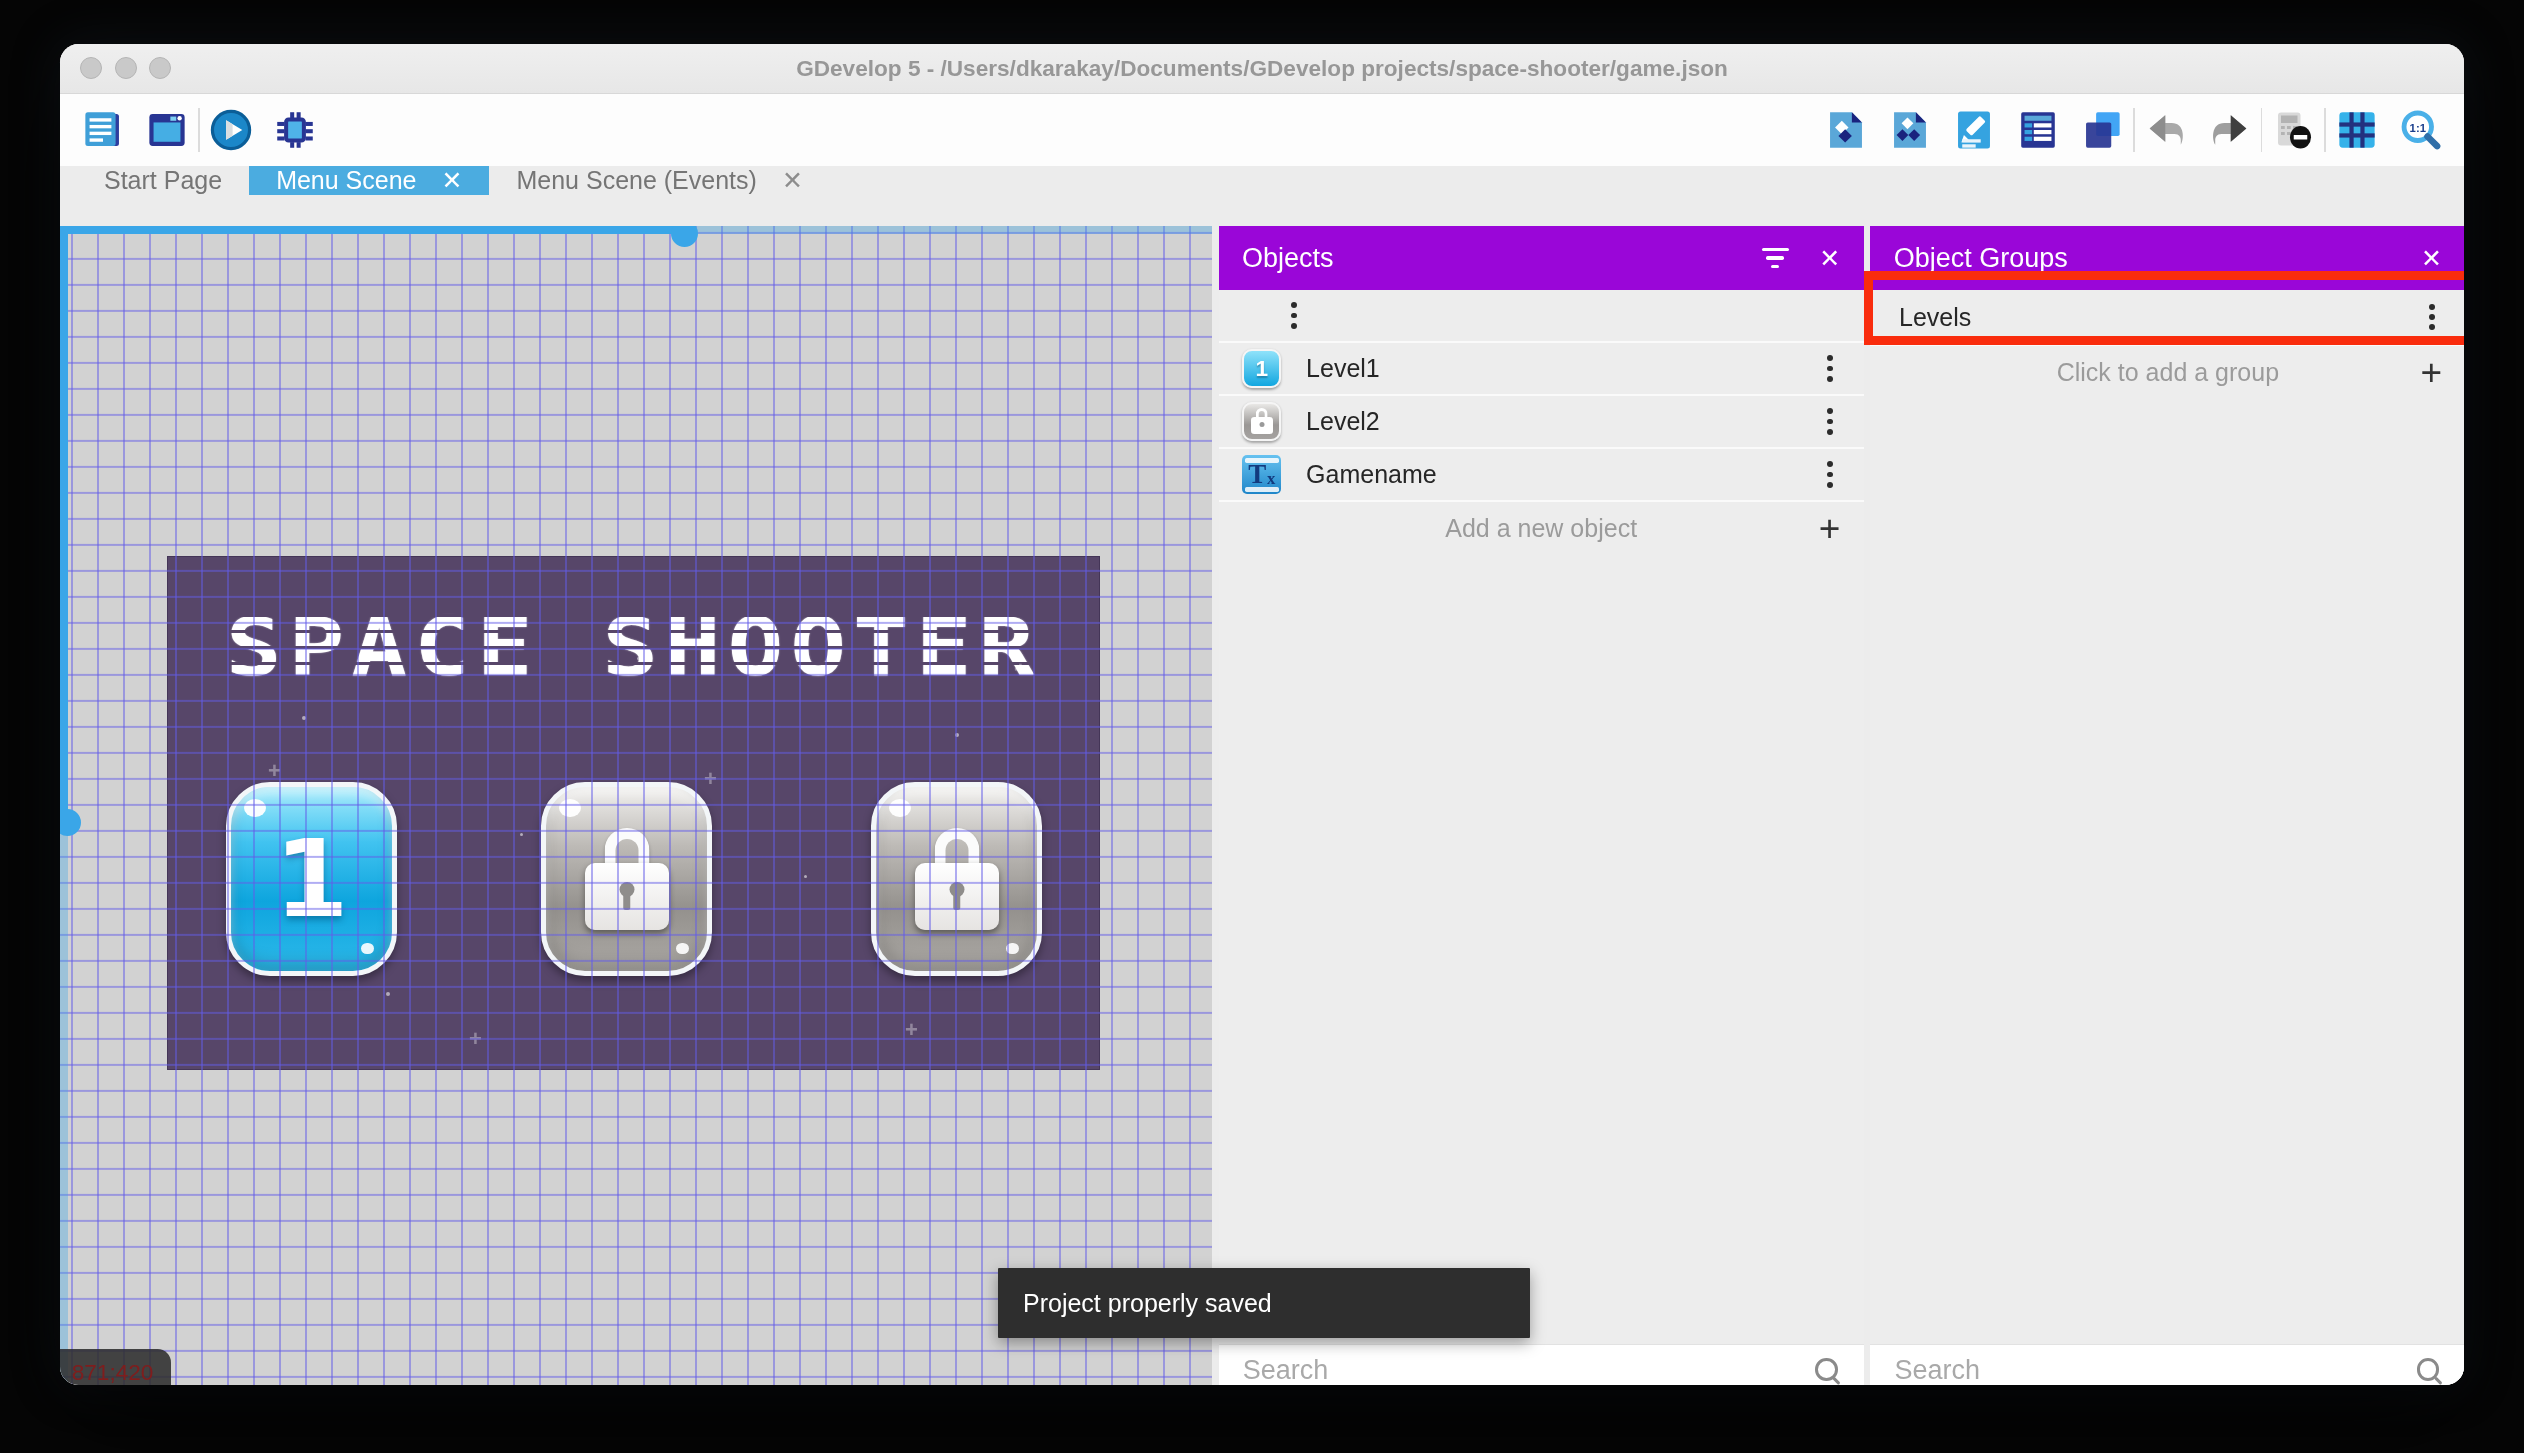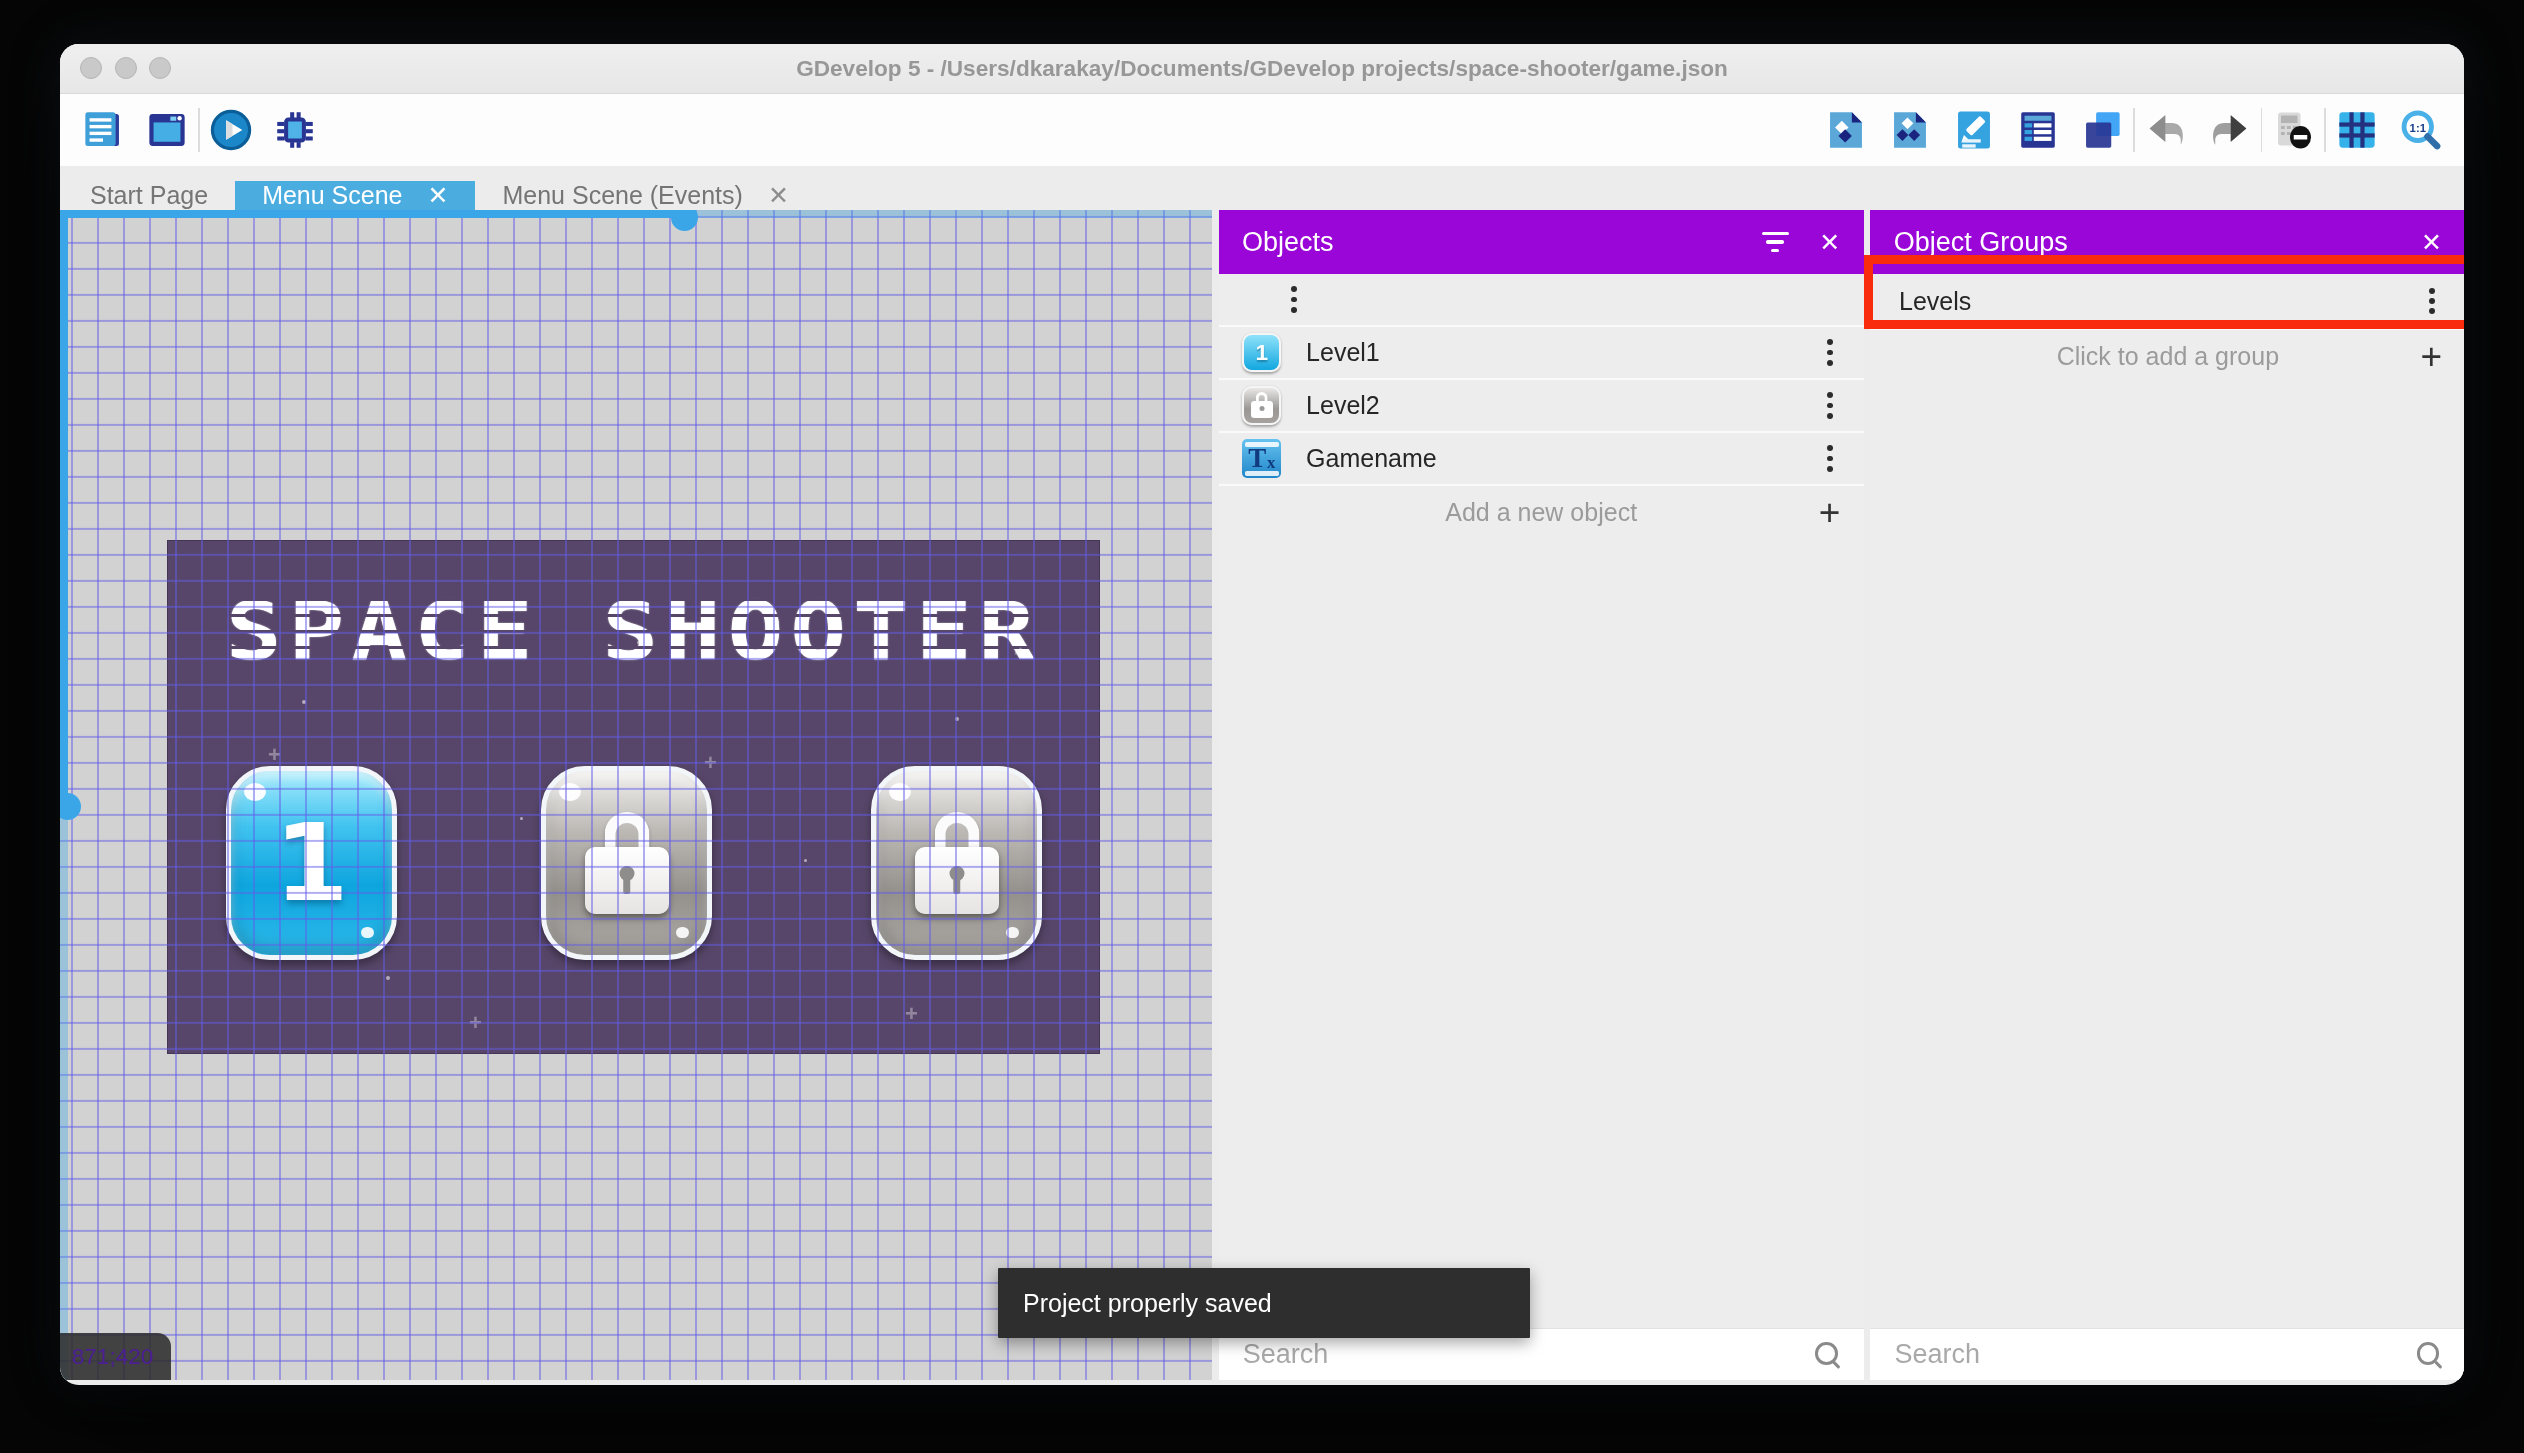--- a/index.html
+++ b/index.html
@@ -14,21 +14,21 @@
   .traffic span{width:22px;height:22px;border-radius:50%;background:#c9c9c9;border:0.8px solid #b4b4b4;box-sizing:border-box;}
   .wintitle{position:absolute;left:0;right:0;top:0;height:55px;line-height:49px;text-align:center;
             font-size:22.6px;font-weight:700;color:#979797;white-space:nowrap;}
   
   .toolbar{position:relative;height:72px;background:#fdfdfd;display:flex;align-items:center;padding:0 22px;box-sizing:border-box;}
   .tgroup{display:flex;align-items:center;gap:22px;}
   .toolbar .spacer{flex:1;}
   .tbtn{width:42px;height:42px;display:flex;align-items:center;justify-content:flex-start;cursor:pointer;}
   .sep{width:1.7px;height:44px;background:#dcdcdc;margin:0 10px;}
   
-  .tabbar{height:44px;background:#ececec;display:flex;align-items:flex-end;padding-left:3px;}
+  .tabbar{height:60px;background:#ececec;display:flex;align-items:flex-start;padding-left:17px;}
   .tab{display:flex;align-items:center;padding:0 27px;font-size:25px;color:#757575;gap:25px;white-space:nowrap;}
   .tab .closex{font-size:25px;color:#8d8d8d;line-height:1;}
   .tab.active{background:#4bace0;color:#ffffff;}
   .tab.active .closex{color:#ffffff;}
   
   .content{position:relative;display:flex;height:1170px;background:#ececec;}
   
   .canvas{position:relative;width:1152px;height:100%;background:#d2d2d2;overflow:hidden;flex:none;}
   .gridoverlay{position:absolute;inset:0;pointer-events:none;z-index:3;
      background-image:linear-gradient(to right,rgba(99,92,232,.5) 2.5px,transparent 2.5px),
@@ -62,21 +62,21 @@
   .biglock .keyhole{position:absolute;top:54px;left:50%;transform:translateX(-50%);width:15px;height:15px;border-radius:50%;background:#8f8d8b;}
   .biglock .keystem{position:absolute;top:65px;left:50%;transform:translateX(-50%);width:7.5px;height:16.7px;background:#8f8d8b;border-radius:2.5px;}
   
   .hscroll{position:absolute;left:0;top:0;height:8.4px;width:624px;background:#3aa6e8;z-index:6;}
   .hscroll-rest{position:absolute;left:624px;top:0;height:8.4px;right:0;background:rgba(58,166,232,.35);z-index:6;}
   .hthumb{position:absolute;left:611px;top:-5.9px;width:27px;height:27px;border-radius:50%;background:#3aa6e8;z-index:7;}
   .vscroll{position:absolute;left:0;top:0;width:8.4px;height:596px;background:#3aa6e8;z-index:6;}
   .vscroll-rest{position:absolute;left:0;top:596px;width:8.4px;bottom:0;background:rgba(58,166,232,.35);z-index:6;}
   .vthumb{position:absolute;top:583px;left:-5.9px;width:27px;height:27px;border-radius:50%;background:#3aa6e8;z-index:7;}
   .coords{position:absolute;left:0;bottom:0;width:111px;height:47px;background:rgba(46,46,46,.88);
-          border-top-right-radius:13.4px;color:#4c1d95;font-size:22.6px;display:flex;align-items:center;
+          border-top-right-radius:13.4px;color:#7f1d1d;font-size:22.6px;display:flex;align-items:center;
           padding-left:11.7px;box-sizing:border-box;z-index:8;}
   
   .gap{width:6.7px;background:#ececec;flex:none;}
   .panel{position:relative;background:#ededed;display:flex;flex-direction:column;flex:none;}
   .panel.objects{width:645px;}
   .panel.groups{width:595px;overflow:visible;}
   .phead{height:64px;background:#9a06d8;display:flex;align-items:center;padding:0 23.4px;box-sizing:border-box;flex:none;}
   .phead .ptitle{color:#ffffff;font-size:27px;flex:1;}
   .phead .hicon{color:#ffffff;cursor:pointer;margin-left:30px;display:flex;align-items:center;}
   .filtericon{display:flex;flex-direction:column;gap:5px;align-items:center;width:28.5px;}

